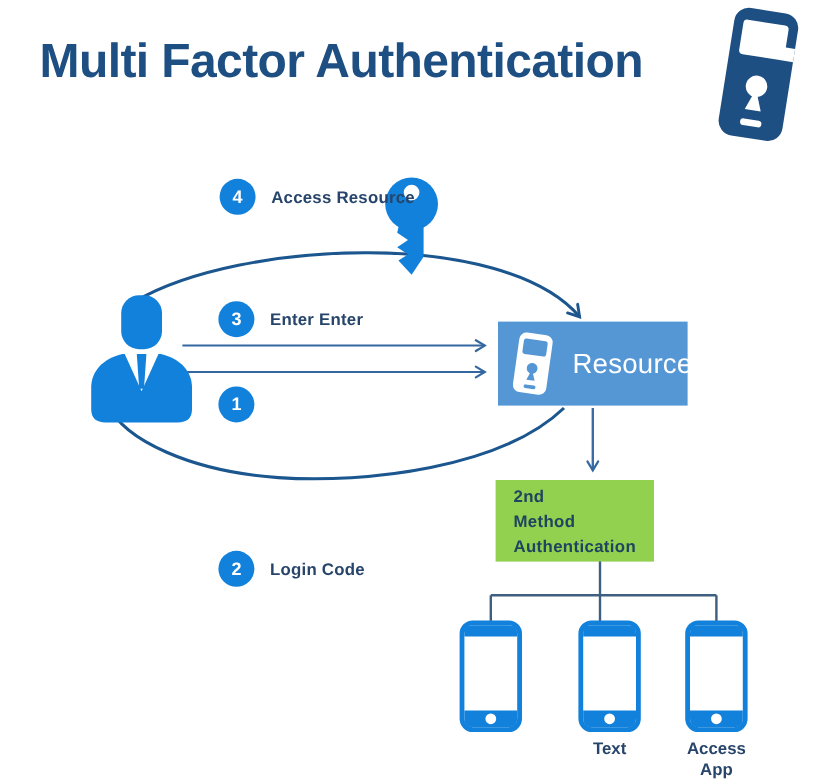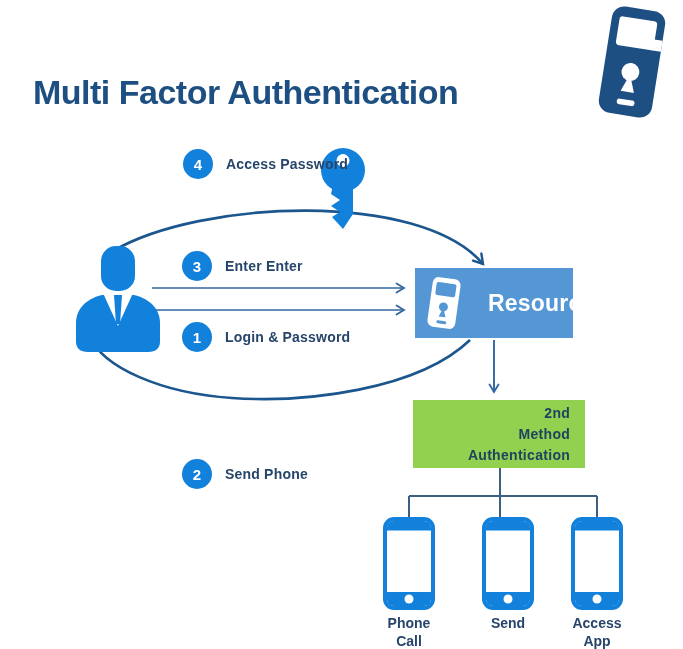--- a/index.html
+++ b/index.html
@@ -1,35 +1,35 @@
 <!DOCTYPE html>
 <html><head>
 <meta charset="utf-8">
 <style>
   html,body{margin:0;padding:0;background:#fff;}
   .stage{position:relative;width:683px;height:649px;background:#fff;overflow:hidden;
          font-family:"Liberation Sans", sans-serif;}
   .abs{position:absolute;}
   svg{overflow:visible;display:block;}
 
-  .page-title{left:33px;top:31px;font-size:34px;font-weight:800;letter-spacing:-0.5px;
-              color:#1e4f82;line-height:1;white-space:nowrap;margin-top:44px;}
+  .page-title{left:33px;top:31px;font-size:40px;font-weight:800;letter-spacing:-0.5px;
+              color:#1e4f82;line-height:1;white-space:nowrap;}
 
   .step{display:flex;align-items:center;gap:13px;height:30px;}
   .step-num{width:30px;height:30px;border-radius:50%;background:#1281dc;color:#fff;
             font-size:15px;font-weight:700;display:flex;align-items:center;justify-content:center;}
   .step-label{font-size:14px;font-weight:700;color:#27456a;letter-spacing:.2px;white-space:nowrap;}
 
   .resource-box{left:415px;top:268px;width:158px;height:70px;background:#5597d5;
                 display:flex;align-items:center;padding-left:14px;box-sizing:border-box;}
-  .resource-label{color:#fff;font-size:23px;font-weight:700;margin-left:29px;letter-spacing:.2px;}
+  .resource-label{color:#fff;font-size:23px;font-weight:400;margin-left:18px;letter-spacing:.2px;}
   .resource-phone{transform:rotate(8deg);}
 
   .green-box{left:413px;top:400px;width:132px;height:68px;background:#92d050;
-             display:flex;align-items:center;justify-content:center;text-align:right;padding-left:40px;}
+             display:flex;align-items:center;justify-content:center;text-align:left;}
   .green-label{font-size:14px;font-weight:700;color:#1d455f;line-height:1.5;letter-spacing:.3px;}
   .green-label span{display:block;}
 
   .device-label{width:64px;text-align:center;font-size:14px;font-weight:700;color:#27456a;
                 line-height:1.3;top:614px;}
   .lines{left:0;top:0;pointer-events:none;}
 </style>
 </head>
 <body>
 
@@ -77,33 +77,32 @@
   <svg class="abs" style="left:318px;top:147px;" width="50" height="90" viewBox="0 0 50 90">
     <g fill="#1281dc">
       <circle cx="25" cy="23" r="22"></circle>
       <path d="M15 38 L35 38 L35 67 L25 82 L14 70 L22 65 L13 59 L22 53 L13 47 L15 38 Z"></path>
     </g>
     <circle cx="25" cy="13.5" r="6.5" fill="#fff"></circle>
   </svg>
 
   <div class="abs step" style="left:183px;top:149px;">
     <span class="step-num">4</span>
-    <span class="step-label">Access Password</span>
+    <span class="step-label">Access Resource</span>
   </div>
   <div class="abs step" style="left:182px;top:251px;">
     <span class="step-num">3</span>
     <span class="step-label">Enter Enter</span>
   </div>
   <div class="abs step" style="left:182px;top:322px;">
     <span class="step-num">1</span>
-    <span class="step-label">Login &amp; Password</span>
   </div>
   <div class="abs step" style="left:182px;top:459px;">
     <span class="step-num">2</span>
-    <span class="step-label">Send Phone</span>
+    <span class="step-label">Login Code</span>
   </div>
 
   <div class="abs resource-box">
     <svg class="resource-phone" width="30" height="52" viewBox="0 0 30 52">
       <rect x="1" y="1" width="28" height="50" rx="6" fill="#fff"></rect>
       <rect x="5" y="6" width="20" height="13" rx="2" fill="#5597d5"></rect>
       <circle cx="15" cy="30" r="4.5" fill="#5597d5"></circle>
       <path d="M15 31 L18.5 40 L11.5 40 Z" fill="#5597d5"></path>
       <rect x="10" y="44" width="10" height="3" rx="1.5" fill="#5597d5"></rect>
     </svg>
@@ -130,17 +129,16 @@
     <path d="M4 75 L48 75 L48 82 Q48 89 41 89 L11 89 Q4 89 4 82 Z" fill="#1281dc"></path>
     <circle cx="26" cy="82" r="4.5" fill="#fff"></circle>
   </svg>
   <svg class="abs" style="left:571px;top:517px;" width="52" height="93" viewBox="0 0 52 93">
     <rect x="2" y="2" width="48" height="89" rx="9" fill="#fff" stroke="#1281dc" stroke-width="4"></rect>
     <path d="M4 13.5 L48 13.5 L48 11 Q48 4 41 4 L11 4 Q4 4 4 11 Z" fill="#1281dc"></path>
     <path d="M4 75 L48 75 L48 82 Q48 89 41 89 L11 89 Q4 89 4 82 Z" fill="#1281dc"></path>
     <circle cx="26" cy="82" r="4.5" fill="#fff"></circle>
   </svg>
 
-  <div class="abs device-label" style="left:377px;">Phone Call</div>
-  <div class="abs device-label" style="left:476px;">Send</div>
+  <div class="abs device-label" style="left:476px;">Text</div>
   <div class="abs device-label" style="left:565px;">Access App</div>
 
 </div>
 
 </body></html>

